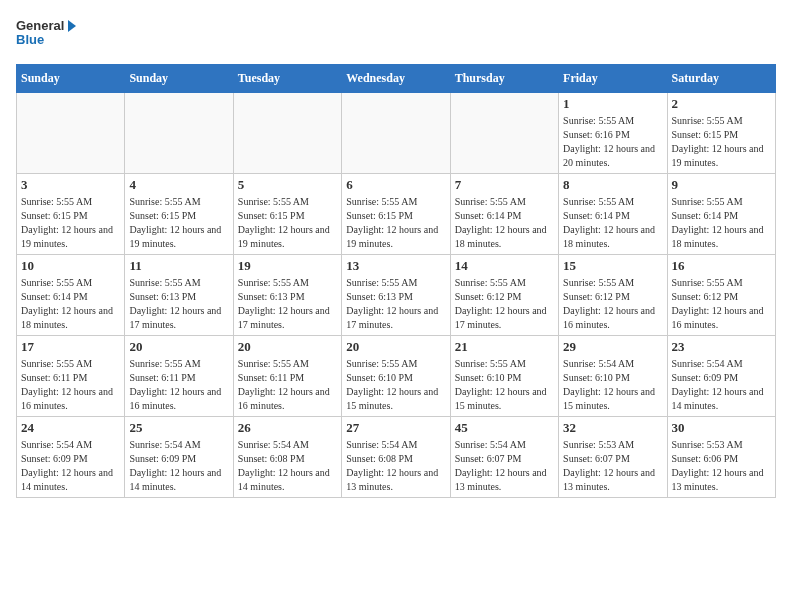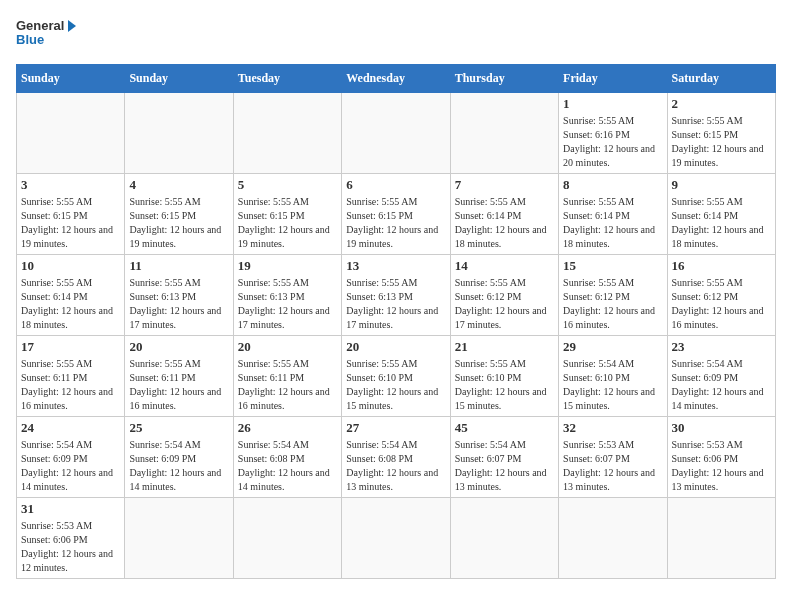--- a/index.html
+++ b/index.html
@@ -290,28 +290,14 @@
 Sunset: 6:07 PM
 Daylight: 12 hours and 13 minutes.</div>
         </td>
         <td>
           <span class="day-number">30</span>
           <div class="day-info" style="white-space: pre-line;">Sunrise: 5:53 AM
 Sunset: 6:06 PM
 Daylight: 12 hours and 13 minutes.</div>
         </td>
       </tr>
-      <tr class="last-row">
-        <td>
-          <span class="day-number">31</span>
-          <div class="day-info" style="white-space: pre-line;">Sunrise: 5:53 AM
-Sunset: 6:06 PM
-Daylight: 12 hours and 12 minutes.</div>
-        </td>
-        <td class="empty"></td>
-        <td class="empty"></td>
-        <td class="empty"></td>
-        <td class="empty"></td>
-        <td class="empty"></td>
-        <td class="empty"></td>
-      </tr>
     </tbody>
 </table>
 
 </body></html>

